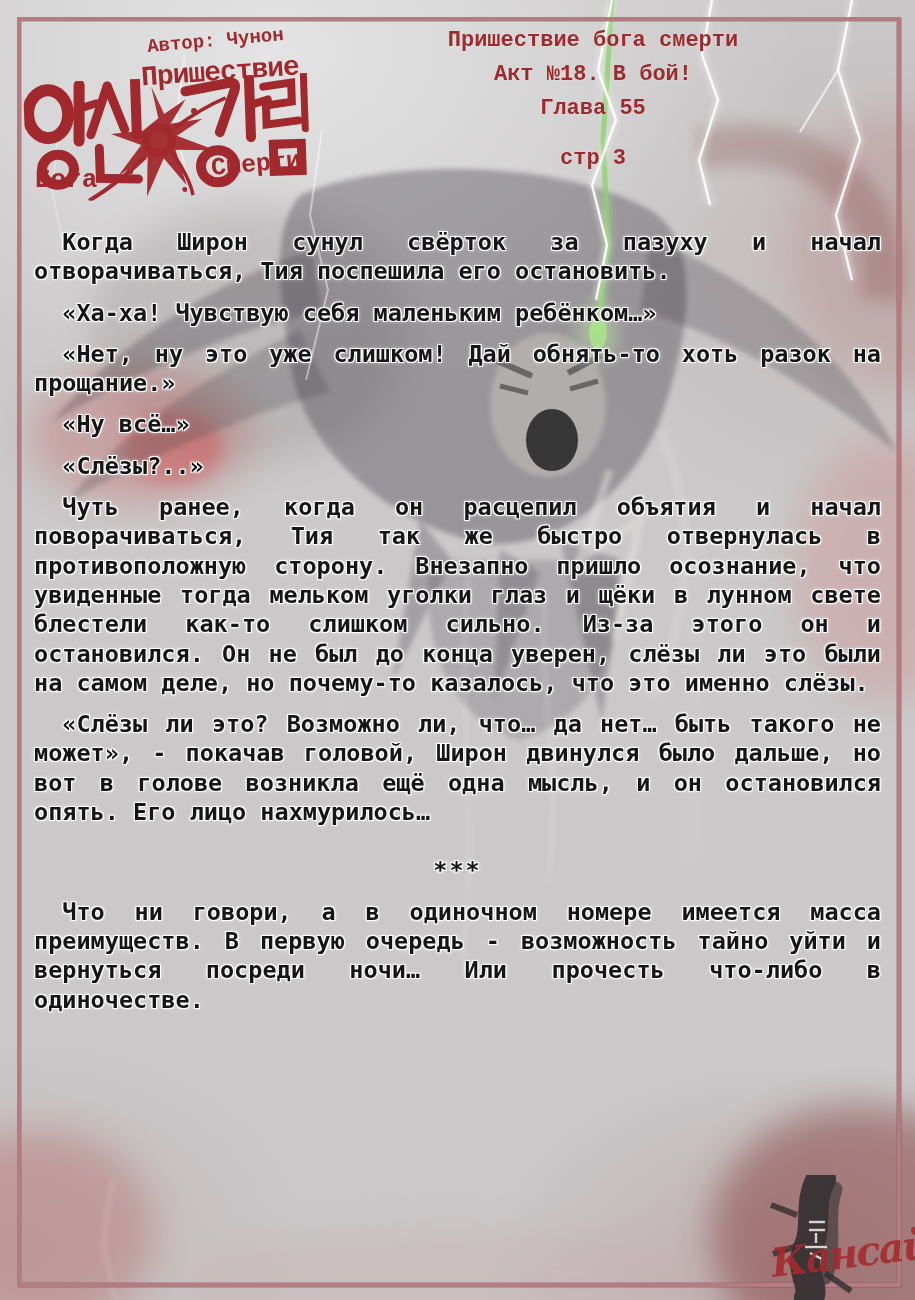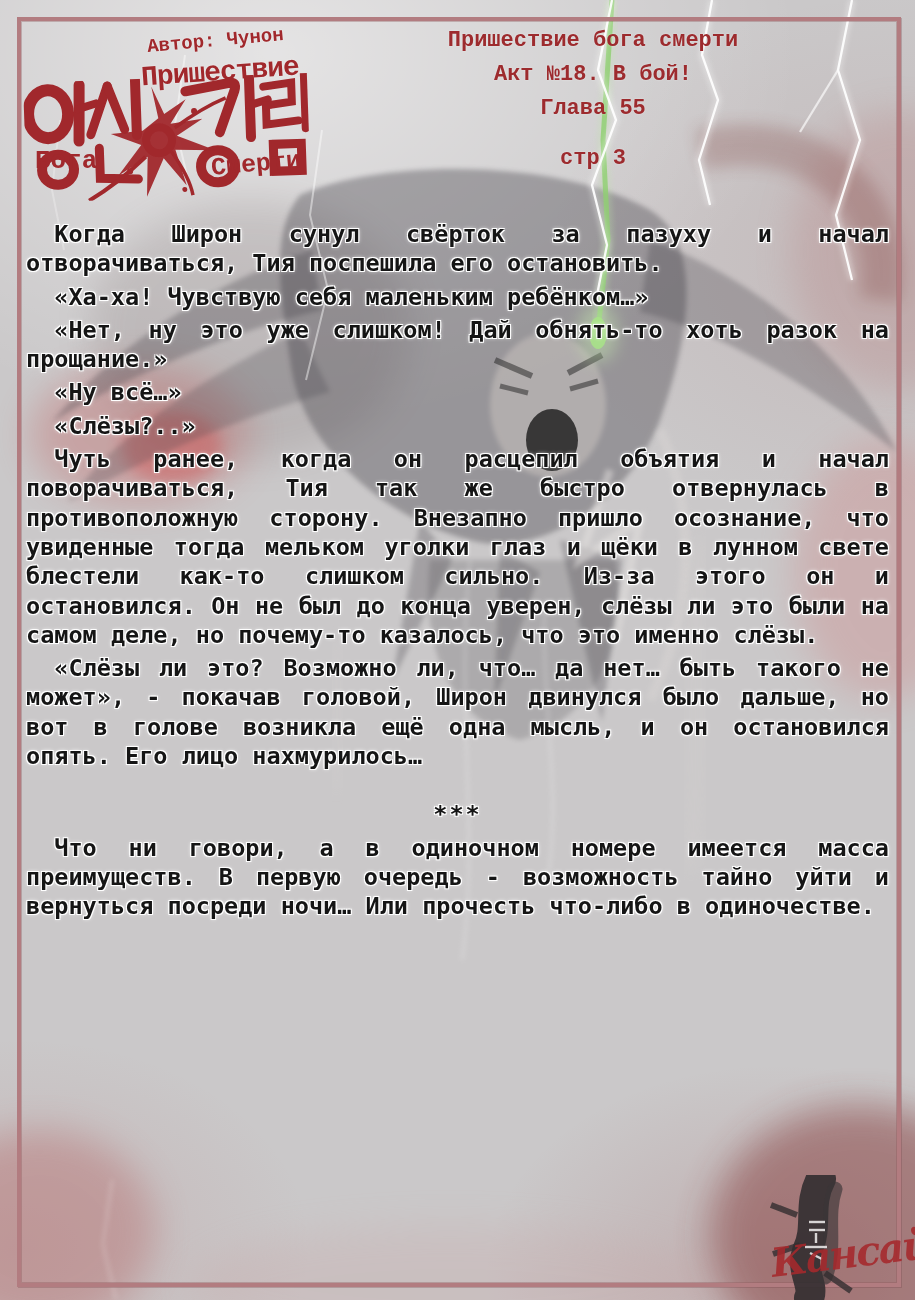--- a/index.html
+++ b/index.html
@@ -36,21 +36,21 @@
     font-family:"Liberation Mono", monospace;font-weight:bold;font-size:19px;white-space:nowrap;
     text-shadow:0 0 2px rgba(255,255,255,.6);
   }
   .logo-title-ru{
     position:absolute;left:116px;top:31px;transform:rotate(-4deg);
     font-family:"Liberation Mono", monospace;font-weight:bold;font-size:28px;letter-spacing:-1px;white-space:nowrap;
     text-shadow:0 0 2px rgba(255,255,255,.6);
   }
   .logo-kr{position:absolute;left:0px;top:52px;width:284px;height:120px;transform:rotate(-2deg);}
   .logo-boga{
-    position:absolute;left:10px;top:120px;
+    position:absolute;left:10px;top:139px;
     font-family:"Liberation Mono", monospace;font-weight:bold;font-size:26px;white-space:nowrap;
   }
   .logo-smerti{
     position:absolute;left:186px;top:124px;transform:rotate(-5deg);
     font-family:"Liberation Mono", monospace;font-weight:bold;font-size:25px;white-space:nowrap;
   }
   
   .header{
     position:absolute;left:253px;top:24px;width:680px;text-align:center;
     color:var(--accent-red);
@@ -60,21 +60,21 @@
   }
   .header .page-num{margin-top:16px;}
   
   .body-text{
     position:absolute;left:22px;top:216px;width:871px;
     color:var(--text-ink);
     font-family:"DejaVu Sans Mono", monospace;font-weight:700;
     font-size:23.5px;line-height:29.3px;
     text-shadow:-1px -1px 0 #ffffff,1px -1px 0 #ffffff,-1px 1px 0 #ffffff,1px 1px 0 #ffffff,0 0 4px #ffffff;
   }
-  .body-text p{margin:4px;}
+  .body-text p{margin:12px;}
   .body-text p.para{text-align:justify;text-indent:2ch;}
   .body-text p.sep{text-align:center;text-indent:0;margin-top:29px;letter-spacing:2px;}
   .watermark{position:absolute;left:763px;top:1175px;width:152px;height:125px;}
 </style>
 </head>
 <body>
 
 <div class="page">
 
   <svg class="bg-art" width="915" height="1300" viewBox="0 0 915 1300">

